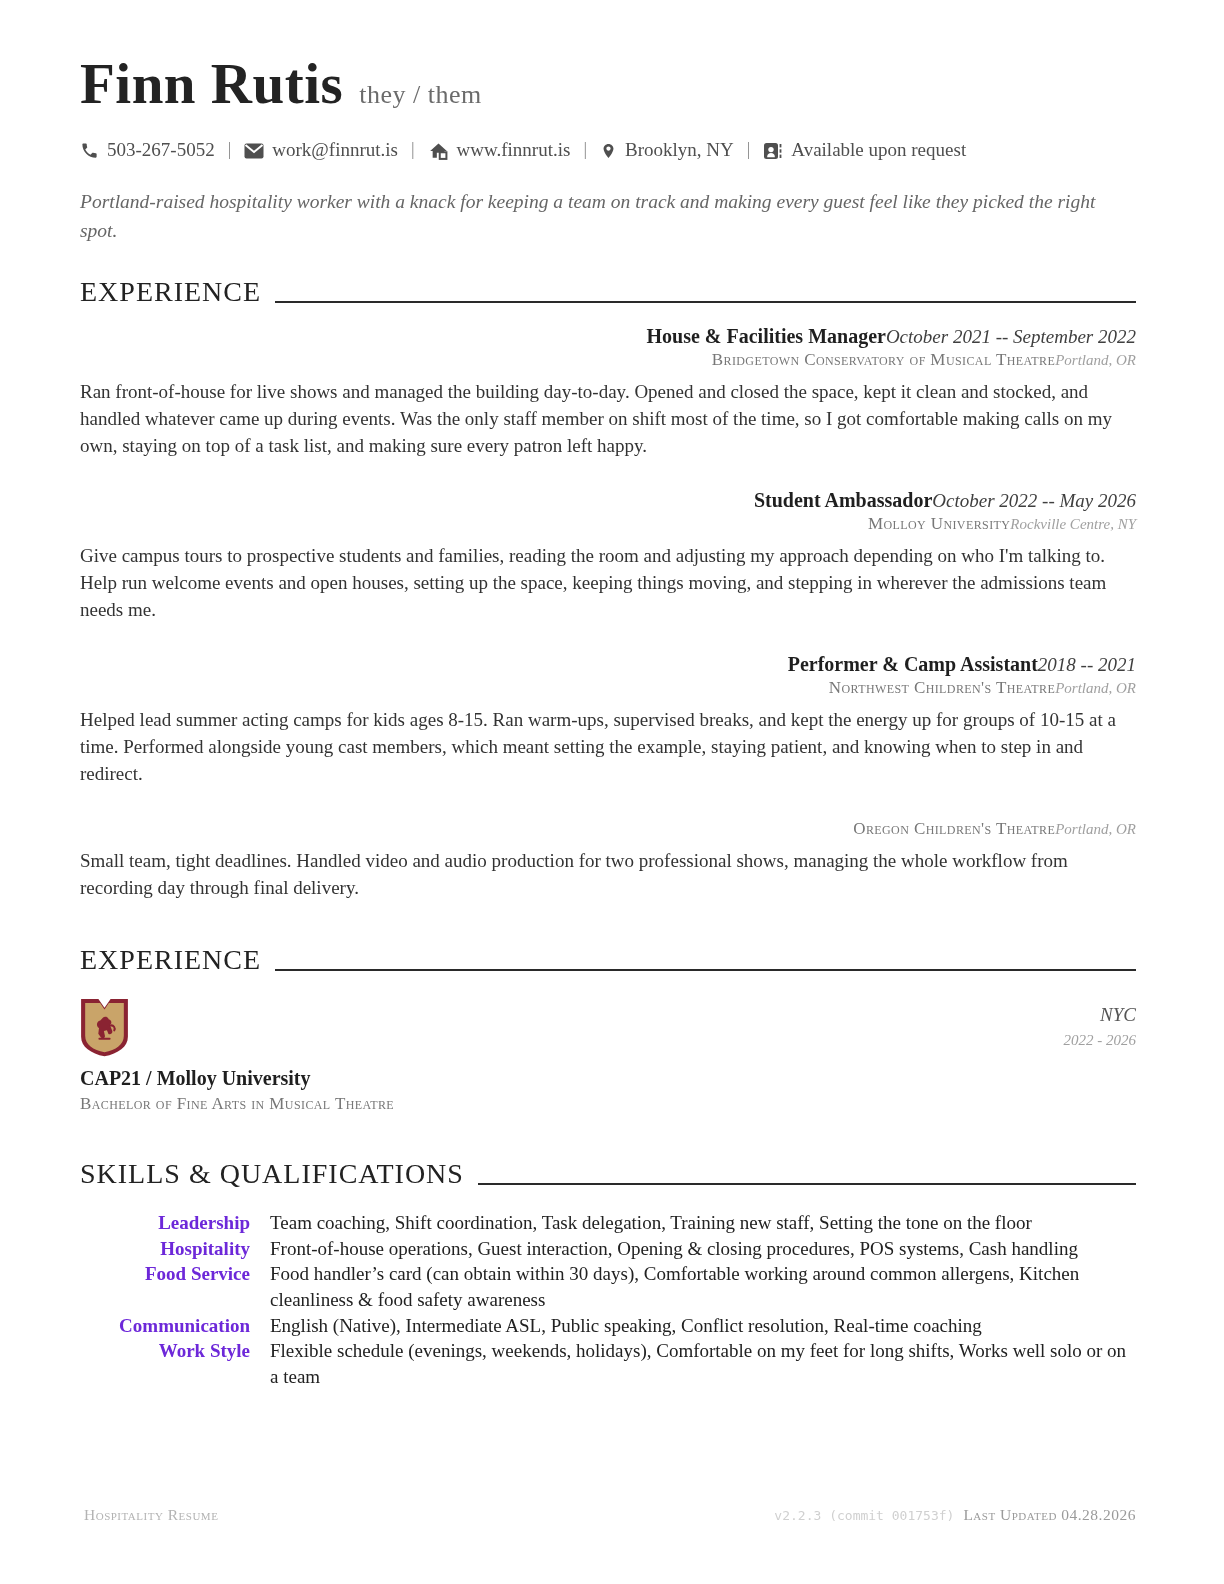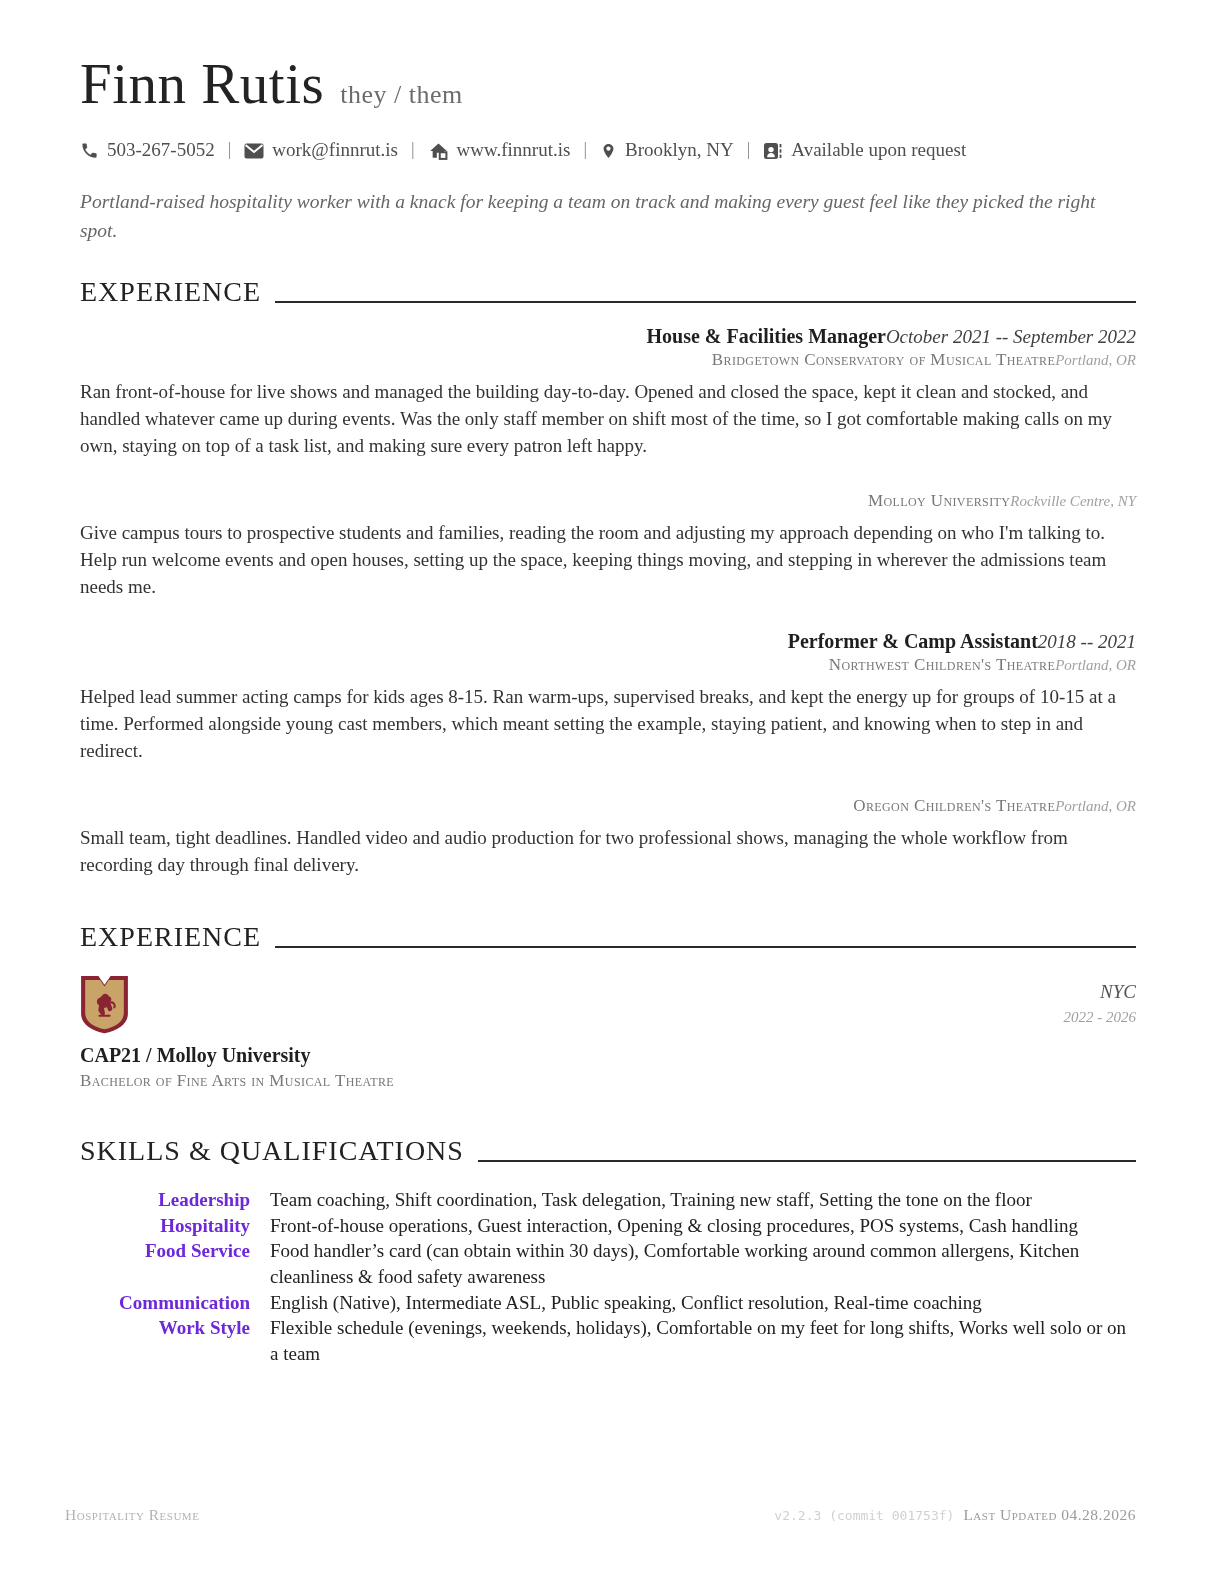--- a/index.html
+++ b/index.html
@@ -18,21 +18,21 @@
     margin: 0 auto;
     background: #ffffff;
     padding: 54px 88px 0 80px;
     overflow: hidden;
   }
 
   
   .name-row { display: flex; align-items: baseline; }
   .name {
     font-size: 57px;
-    font-weight: 400;
+    font-weight: 700;
     color: #232323;
     letter-spacing: 0.5px;
     line-height: 1.05;
     text-align: center;
   }
   .pronouns {
     font-size: 26px;
     color: #6b6b6b;
     margin-left: 16px;
     letter-spacing: 0.5px;
@@ -134,21 +134,21 @@
   }
   .skill-value {
     font-size: 19px;
     color: #222;
     line-height: 1.35;
   }
 
   
   .footer {
     position: absolute;
-    left: 65px;
+    left: 84px;
     right: 88px;
     bottom: 60px;
     display: flex;
     justify-content: space-between;
     align-items: baseline;
   }
   .footer-left {
     font-variant: small-caps;
     letter-spacing: 0.5px;
     font-size: 15.5px;
@@ -254,20 +254,24 @@
         <span class="job-dates">October 2021 -- September 2022</span>
       </div>
       <div class="row-split">
         <span class="job-company">Bridgetown Conservatory of Musical Theatre</span>
         <span class="job-location">Portland, OR</span>
       </div>
       <p class="job-desc">Ran front-of-house for live shows and managed the building day-to-day. Opened and closed the space, kept it clean and stocked, and handled whatever came up during events. Was the only staff member on shift most of the time, so I got comfortable making calls on my own, staying on top of a task list, and making sure every patron left happy.</p>
     </div>
 
     <div class="job">
+      <div class="row-split">
+        <span class="job-title">Student Ambassador</span>
+        <span class="job-dates">October 2022 -- May 2026</span>
+      </div>
       <div class="row-split">
         <span class="job-company">Molloy University</span>
         <span class="job-location">Rockville Centre, NY</span>
       </div>
       <p class="job-desc">Give campus tours to prospective students and families, reading the room and adjusting my approach depending on who I'm talking to. Help run welcome events and open houses, setting up the space, keeping things moving, and stepping in wherever the admissions team needs me.</p>
     </div>
 
     <div class="job">
       <div class="row-split">
         <span class="job-title">Performer &amp; Camp Assistant</span>

